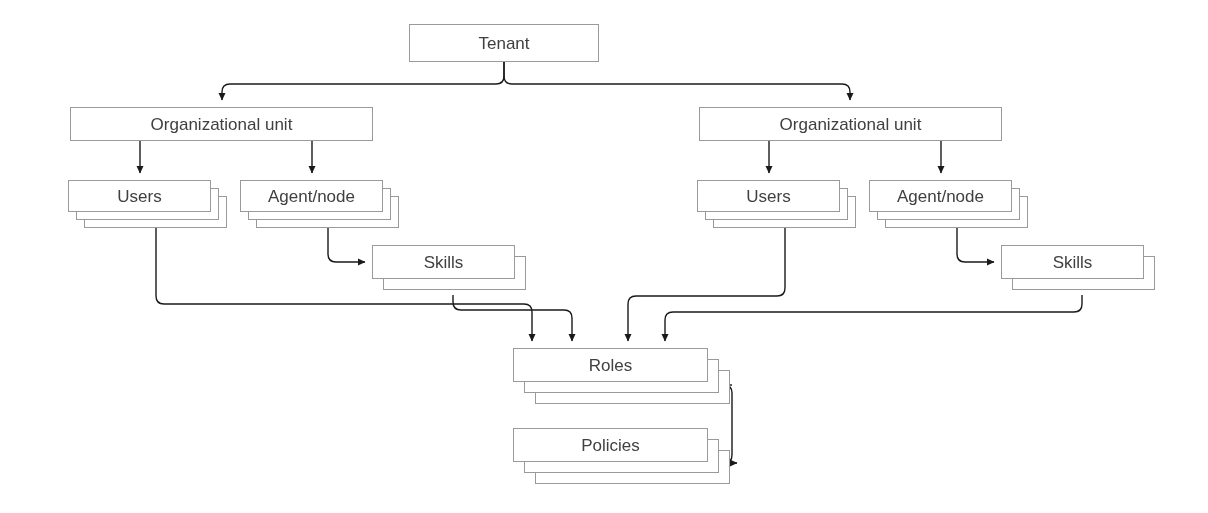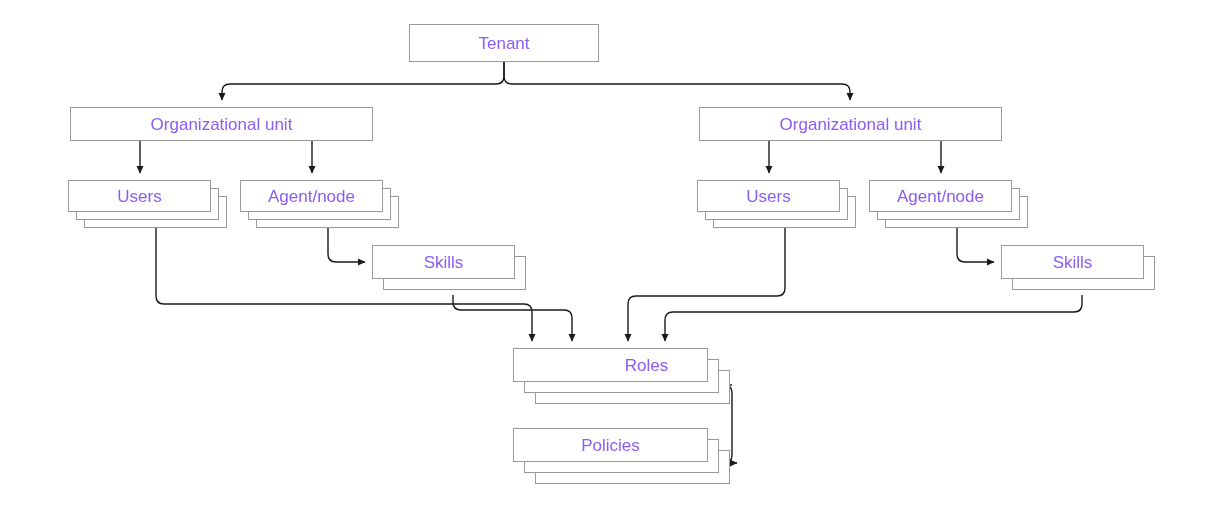--- a/index.html
+++ b/index.html
@@ -33,21 +33,21 @@
     box-sizing: border-box;
     background: #ffffff;
     border: 1px solid #9a9a9a;
   }
   .card-label {
     position: absolute;
     box-sizing: border-box;
     display: flex;
     align-items: center;
     justify-content: center;
-    color: #8b5cf6;
+    color: #404040;
     font-size: 17px;
     line-height: 1;
     white-space: nowrap;
   }
 </style>
 </head>
 <body>
 
 <div id="diagram-root">
 
@@ -141,21 +141,21 @@
   <div class="node" style="left:1001px; top:245px; width:160px; height:50px;">
     <div class="card" style="left:11px; top:11px; width:143px; height:34px;"></div>
     <div class="card" style="left:0; top:0; width:143px; height:34px;"></div>
     <div class="card-label" style="left:0; top:0; width:143px; height:34px;">Skills</div>
   </div>
 
   <div class="node" style="left:513px; top:348px; width:220px; height:60px;">
     <div class="card" style="left:22px; top:22px; width:195px; height:34px;"></div>
     <div class="card" style="left:11px; top:11px; width:195px; height:34px;"></div>
     <div class="card" style="left:0; top:0; width:195px; height:34px;"></div>
-    <div class="card-label" style="left:0; top:0; width:195px; height:34px;margin-left:36px;">Roles</div>
+    <div class="card-label" style="left:0; top:0; width:195px; height:34px;">Roles</div>
   </div>
 
   <div class="node" style="left:513px; top:428px; width:220px; height:60px;">
     <div class="card" style="left:22px; top:22px; width:195px; height:34px;"></div>
     <div class="card" style="left:11px; top:11px; width:195px; height:34px;"></div>
     <div class="card" style="left:0; top:0; width:195px; height:34px;"></div>
     <div class="card-label" style="left:0; top:0; width:195px; height:34px;border-radius:7px;">Policies</div>
   </div>
 
 </div>

